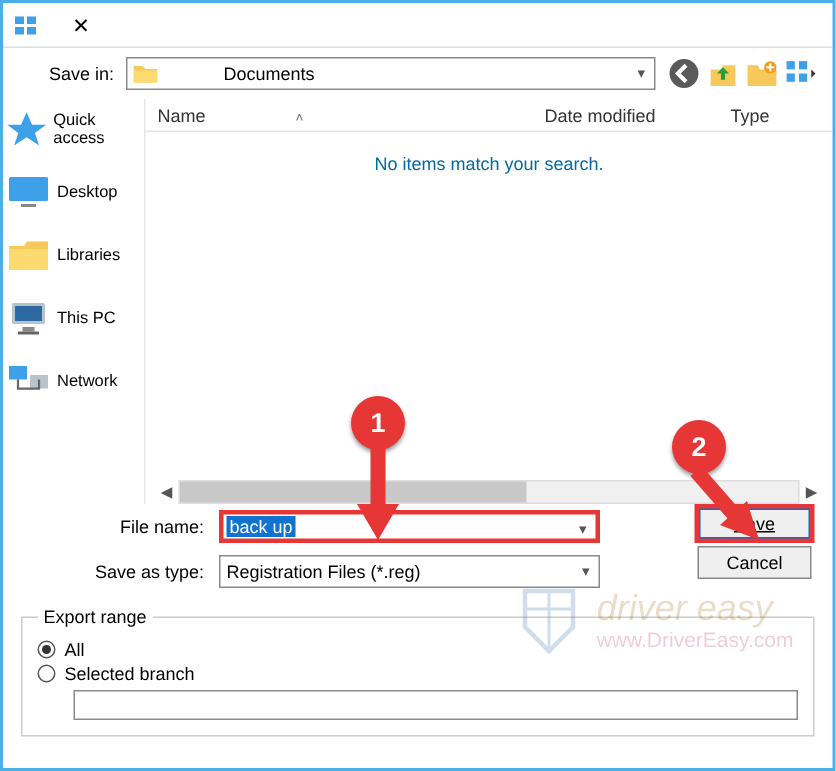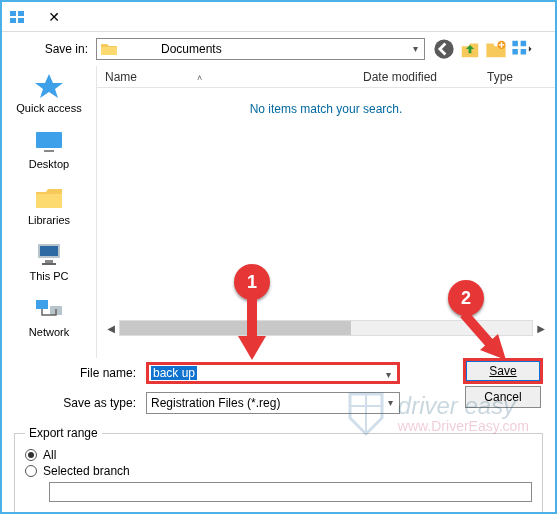--- a/index.html
+++ b/index.html
@@ -1,30 +1,30 @@
 <!DOCTYPE html>
 <html><head>
 <meta charset="utf-8">
 <style>
 * { box-sizing: border-box; margin: 0; padding: 0; font-family: "Segoe UI", Tahoma, sans-serif; }
 body { width: 557px; height: 514px; background: #fff; border: 2px solid #4ab1e8; position: relative; overflow: hidden; }
 .titlebar { display: flex; align-items: center; height: 30px; border-bottom: 1px solid #ddd; padding: 0 4px 0 8px; font-size: 12px; }
 .titlebar .icon { width: 16px; height: 16px; margin-right: 6px; display: inline-flex; }
 .titlebar .title { flex: 1; }
 .titlebar .close { width: 44px; height: 28px; display: flex; align-items: center; justify-content: center; font-size: 14px; }
-.topbar { display: flex; align-items: center; padding: 6px 22px; gap: 8px; }
+.topbar { display: flex; align-items: center; padding: 6px 10px; gap: 8px; }
 .topbar .lbl { font-size: 12px; width: 64px; text-align: right; }
 .savein { flex: 1; height: 22px; border: 1px solid #8a8a8a; display: flex; align-items: center; font-size: 12px; padding: 0 4px; background: #fff; position: relative; gap: 40px; }
 .savein .dicon { width: 16px; height: 14px; margin-right: 4px; }
 .savein .chev { position: absolute; right: 6px; top: 4px; font-size: 10px; color: #555; }
 .navicons { display: flex; gap: 4px; align-items: center; }
 .navicons .nbtn { width: 22px; height: 22px; display: flex; align-items: center; justify-content: center; }
 .maininner { display: flex; }
 .sidebar { width: 94px; padding: 6px 0; }
-.sitem { display: flex; flex-direction: column; align-items: center; gap: 2px; margin-bottom: 14px; font-size: 11px; }
+.sitem { display: flex; align-items: center; gap: 2px; margin-bottom: 14px; font-size: 11px; }
 .sitem .sicon { width: 34px; height: 28px; display: flex; align-items: center; justify-content: center; }
 .filelist { flex: 1; border-left: 1px solid #e5e5e5; }
 .headerrow { display: flex; border-bottom: 1px solid #e5e5e5; font-size: 12px; height: 22px; align-items: center; }
 .hcol { padding: 0 8px; color: #333; }
 .hcol.name { flex: 0 0 258px; }
 .hcol.date { flex: 0 0 124px; }
 .hcol.type { flex: 1; }
 .hcol .sortarrow { font-size: 9px; color: #666; margin-left: 60px; }
 .empty { font-size: 12px; color: #0369a1; text-align: center; padding: 14px 0; }
 .scrollarea { height: 248px; position: relative; }
@@ -43,21 +43,21 @@
 .winbtn.primary { border:2px solid #0a6fd6; }
 .winbtn.hl { outline:3px solid #e63636; outline-offset:-1px;text-decoration:underline; }
 .fieldarea { position:relative; padding-right:56px; }
 fieldset.exprange { margin:8px 12px 4px 12px; border:1px solid #ccc; padding:6px 10px 10px 10px; font-size:12px; }
 fieldset.exprange legend { font-size:12px; padding:0 4px; }
 .radioitem { display:flex; align-items:center; gap:6px; margin:2px 0; }
 .radio { width:12px; height:12px; border:1px solid #555; border-radius:50%; display:inline-flex; align-items:center; justify-content:center; }
 .radio .dot { width:6px; height:6px; border-radius:50%; background:#333; }
 .branchinput { margin-top:4px; margin-left:24px; width:calc(100% - 24px); height:20px; border:1px solid #8a8a8a; background:#fff; }
 .watermark { position:absolute; right:26px; bottom:74px; opacity:.22; text-align:left; display:flex; align-items:center; gap:10px; pointer-events:none; }
-.watermark .wmtxt { font-style:italic; font-size:24px; color:#0c4a6e; line-height:1; }
+.watermark .wmtxt { font-style:italic; font-size:24px; color:#a16207; line-height:1; }
 .watermark .wmsub { font-size:14px; color:#be185d; }
 .callout { position:absolute; width:36px; height:36px; border-radius:50%; background:#e63636; color:#fff; display:flex; align-items:center; justify-content:center; font-size:18px; font-weight:bold; box-shadow:0 2px 3px rgba(0,0,0,.4); pointer-events:none; }
 .arrow { position:absolute; pointer-events:none; }
 </style>
 </head>
 <body>
 
 <div class="titlebar">
   <span class="icon">
     <svg viewBox="0 0 16 16">

